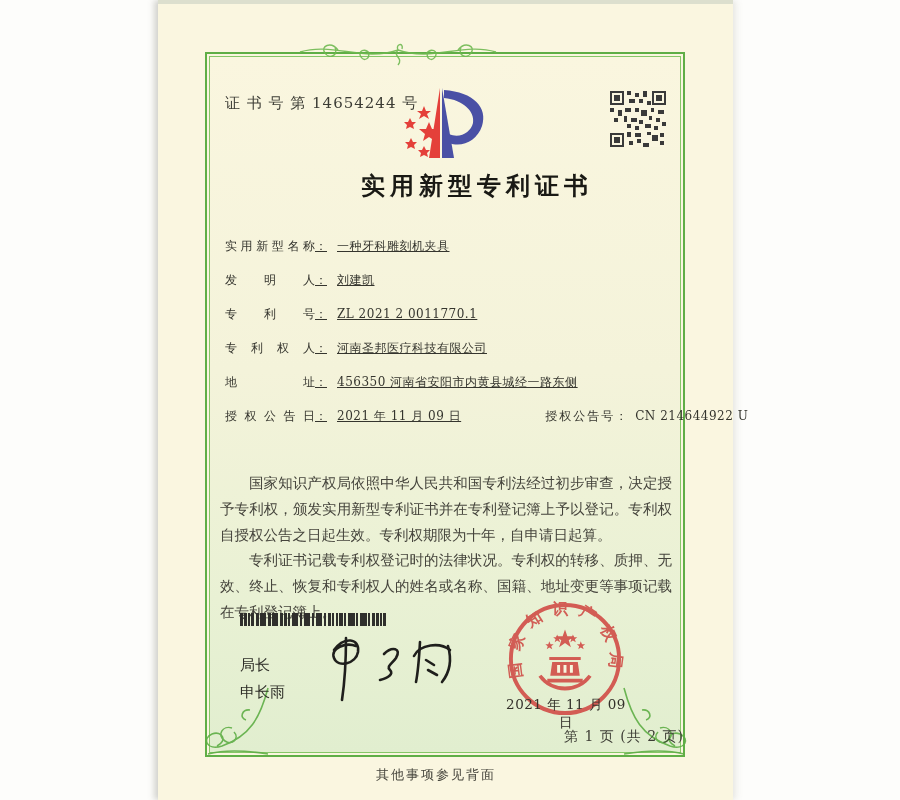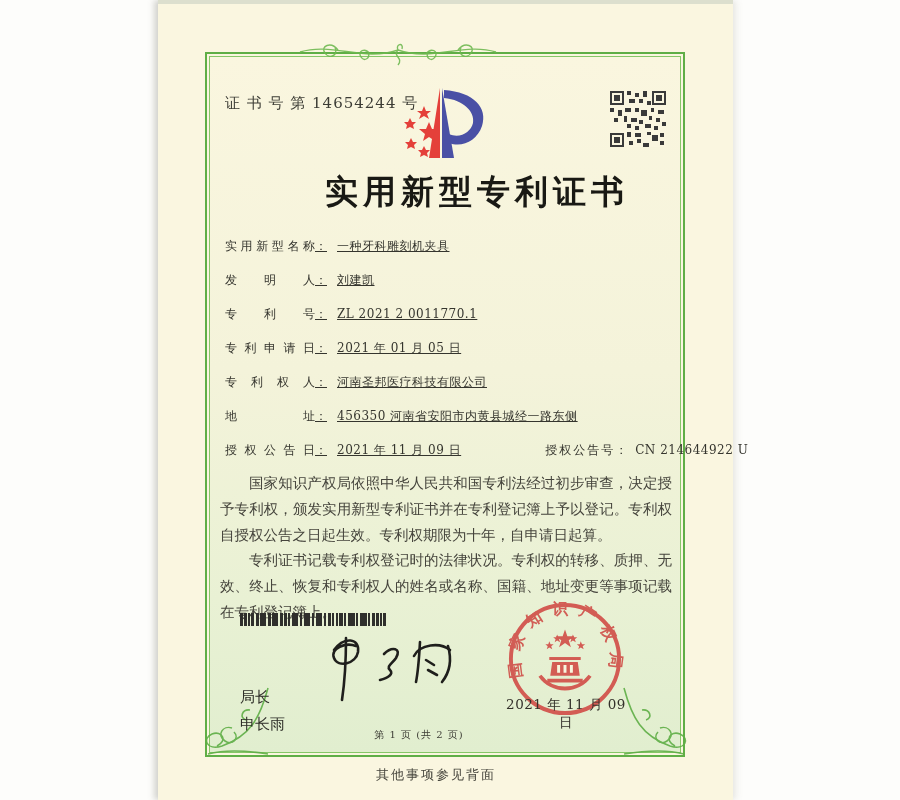--- a/index.html
+++ b/index.html
@@ -23,49 +23,49 @@
   .orn-top { left:140px; top:34px; width:200px; height:36px; }
   .orn-bl { left:40px; top:684px; width:78px; height:78px; }
   .orn-br { left:458px; top:684px; width:78px; height:78px; transform:scaleX(-1); }
 
   .cert-no { position:absolute; left:67px; top:94px; font-size:15px; color:#3c3c35; letter-spacing:1px; }
 
   .logo { position:absolute; left:238px; top:82px; width:96px; height:84px; }
   .qr { position:absolute; left:452px; top:91px; width:56px; height:56px; }
 
   .title { position:absolute; left:47px; top:170px; width:544px; text-align:center;
-    font-size:33px; font-weight:600; letter-spacing:5px; color:#191914; }
+    font-size:24px; font-weight:600; letter-spacing:5px; color:#191914; }
 
   .fields { position:absolute; left:67px; top:238px; width:440px; }
   .frow { height:34px; font-size:12px; color:#35352e; white-space:nowrap;text-decoration:underline; }
   .frow .lbl { display:inline-block; width:90px; text-align:justify; text-align-last:justify; }
   .frow .val { margin-left:10px; letter-spacing:.5px; }
   .gazette { display:inline-block; margin-left:84px; }
   .gazette .lbl2 { letter-spacing:2px; }
   .gazette .val { margin-left:8px; }
 
   .paras { position:absolute; left:62px; top:471px; width:452px;
     font-size:14.5px; line-height:1.78; color:#45443c; text-align:justify; }
   .paras p { text-indent:2em; }
 
   .barcode { position:absolute; left:82px; top:613px; width:146px; height:13px;
     background-image:
       repeating-linear-gradient(90deg,#2f2f2c 0 2px,transparent 2px 4px),
       repeating-linear-gradient(90deg,#2f2f2c 0 1px,transparent 1px 6px),
       repeating-linear-gradient(90deg,#2f2f2c 0 3px,transparent 3px 11px); }
 
-  .signer { position:absolute; left:82px; top:684px; font-size:15px; color:#2d2d27; line-height:27px; }
+  .signer { position:absolute; left:82px; top:652px; font-size:15px; color:#2d2d27; line-height:27px; }
   .signature { position:absolute; left:158px; top:628px; width:150px; height:80px; }
 
   .seal { position:absolute; left:348px; top:600px; width:118px; height:118px; opacity:.88; }
   .seal-date { position:absolute; left:340px; top:696px; width:136px; text-align:center;
     font-size:13.5px; color:#33302a; letter-spacing:.5px; z-index:5; }
 
-  .page-indicator { position:absolute; left:30px; top:728px; width:462px; text-align:center;
-    font-size:10px; color:#3d3d35; letter-spacing:1px; }
+  .page-indicator { position:absolute; left:64px; top:728px; width:462px; text-align:right;
+    font-size:14px; color:#3d3d35; letter-spacing:1px; }
   .back-note { position:absolute; left:47px; top:766px; width:462px; text-align:center;
     font-size:13px; color:#45443c; letter-spacing:2px; }
 </style>
 </head>
 <body>
 
 <div class="stage">
   <div class="page">
     <div class="scan-strip"></div>
 
@@ -167,23 +167,20 @@
       <div class="frow">
         <span class="lbl">实用新型名称</span><span>：</span><span class="val">一种牙科雕刻机夹具</span>
       </div>
       <div class="frow">
         <span class="lbl">发明人</span><span>：</span><span class="val">刘建凯</span>
       </div>
       <div class="frow">
         <span class="lbl">专利号</span><span>：</span><span class="val">ZL 2021 2 0011770.1</span>
       </div>
       <div class="frow">
-        <span class="lbl">专利申请日</span><span>：</span><span class="val">2021 年 01 月 05 日</span>
-      </div>
-      <div class="frow">
         <span class="lbl">专利权人</span><span>：</span><span class="val">河南圣邦医疗科技有限公司</span>
       </div>
       <div class="frow">
         <span class="lbl">地址</span><span>：</span><span class="val">456350 河南省安阳市内黄县城经一路东侧</span>
       </div>
       <div class="frow">
         <span class="lbl">授权公告日</span><span>：</span><span class="val">2021 年 11 月 09 日</span><span class="gazette"><span class="lbl2">授权公告号</span><span>：</span><span class="val">CN 214644922 U</span></span>
       </div>
     </div>
 

